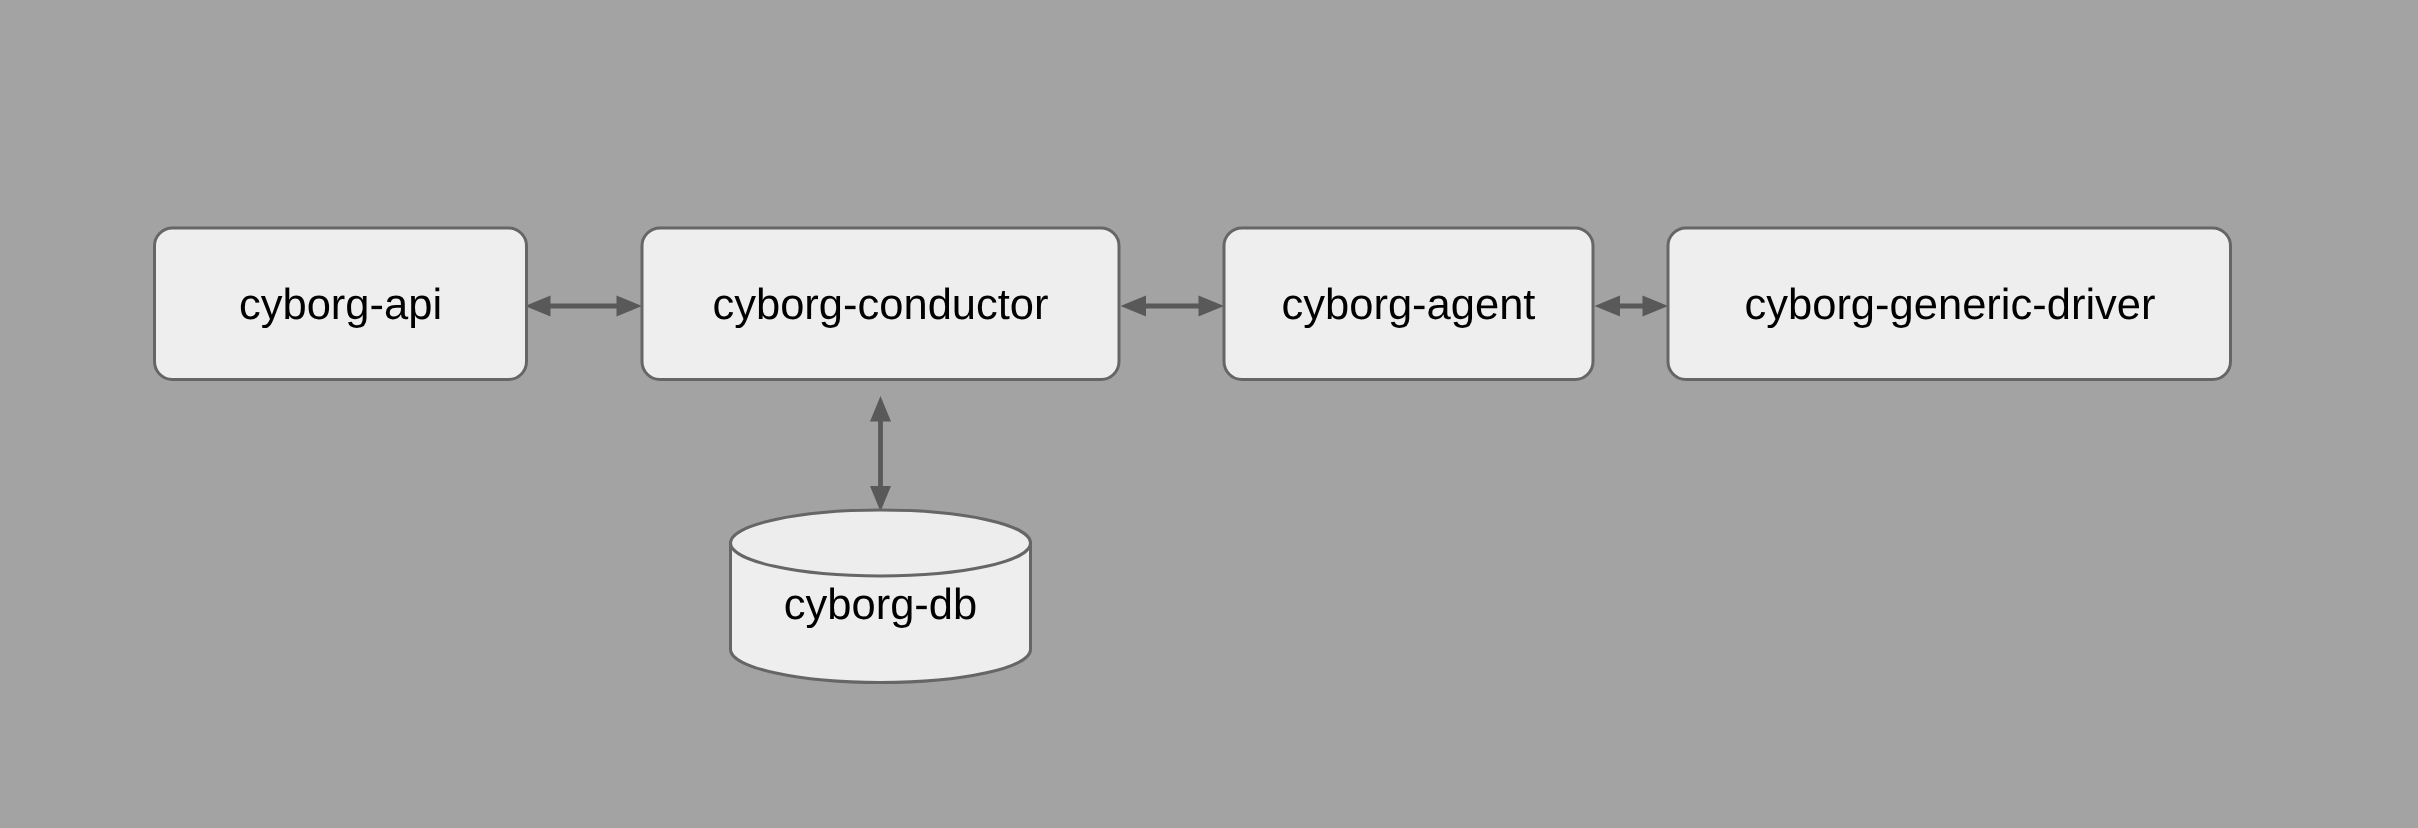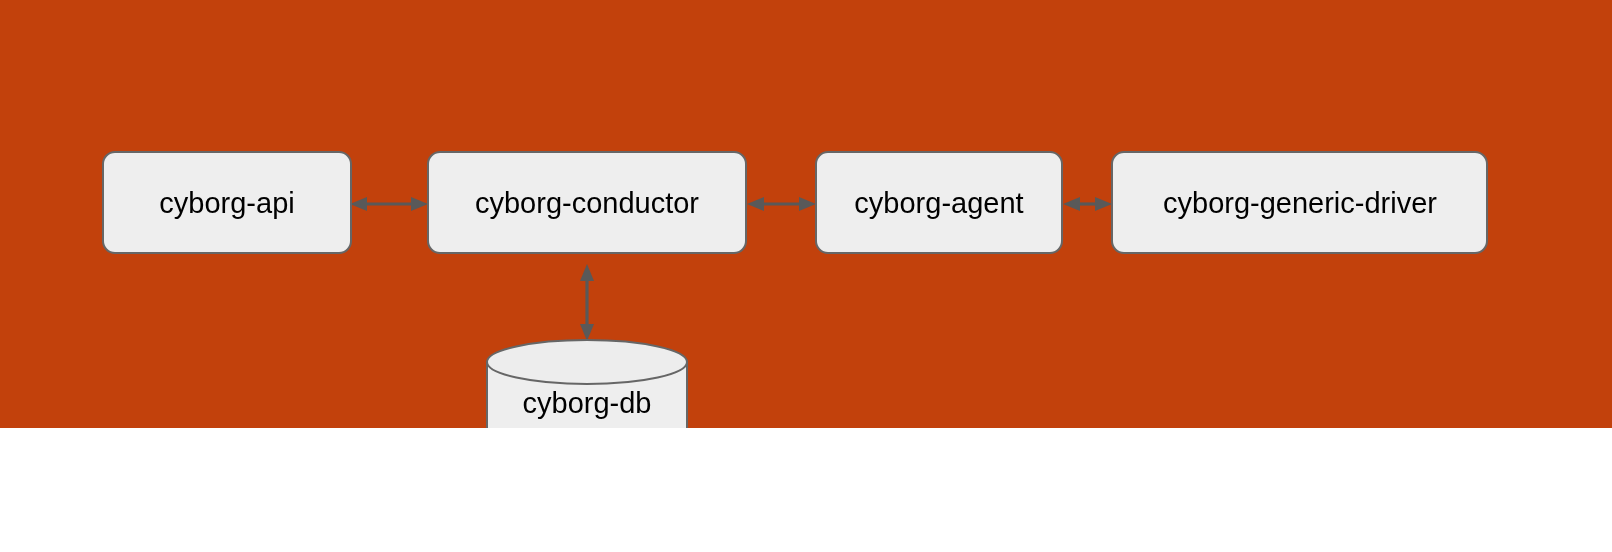--- a/index.html
+++ b/index.html
@@ -7,22 +7,22 @@
     margin: 0;
     padding: 0;
     background: #ffffff;
   }
   body {
     font-family: "Liberation Sans", sans-serif;
   }
   #canvas {
     position: relative;
     width: 1612px;
-    height: 428px;
-    background: #c2410c;
+    height: 552px;
+    background: #a3a3a3;
     overflow: hidden;
   }
   #diagram-svg {
     position: absolute;
     left: 0;
     top: 0;
     width: 1612px;
     height: 552px;
     display: block;
   }

